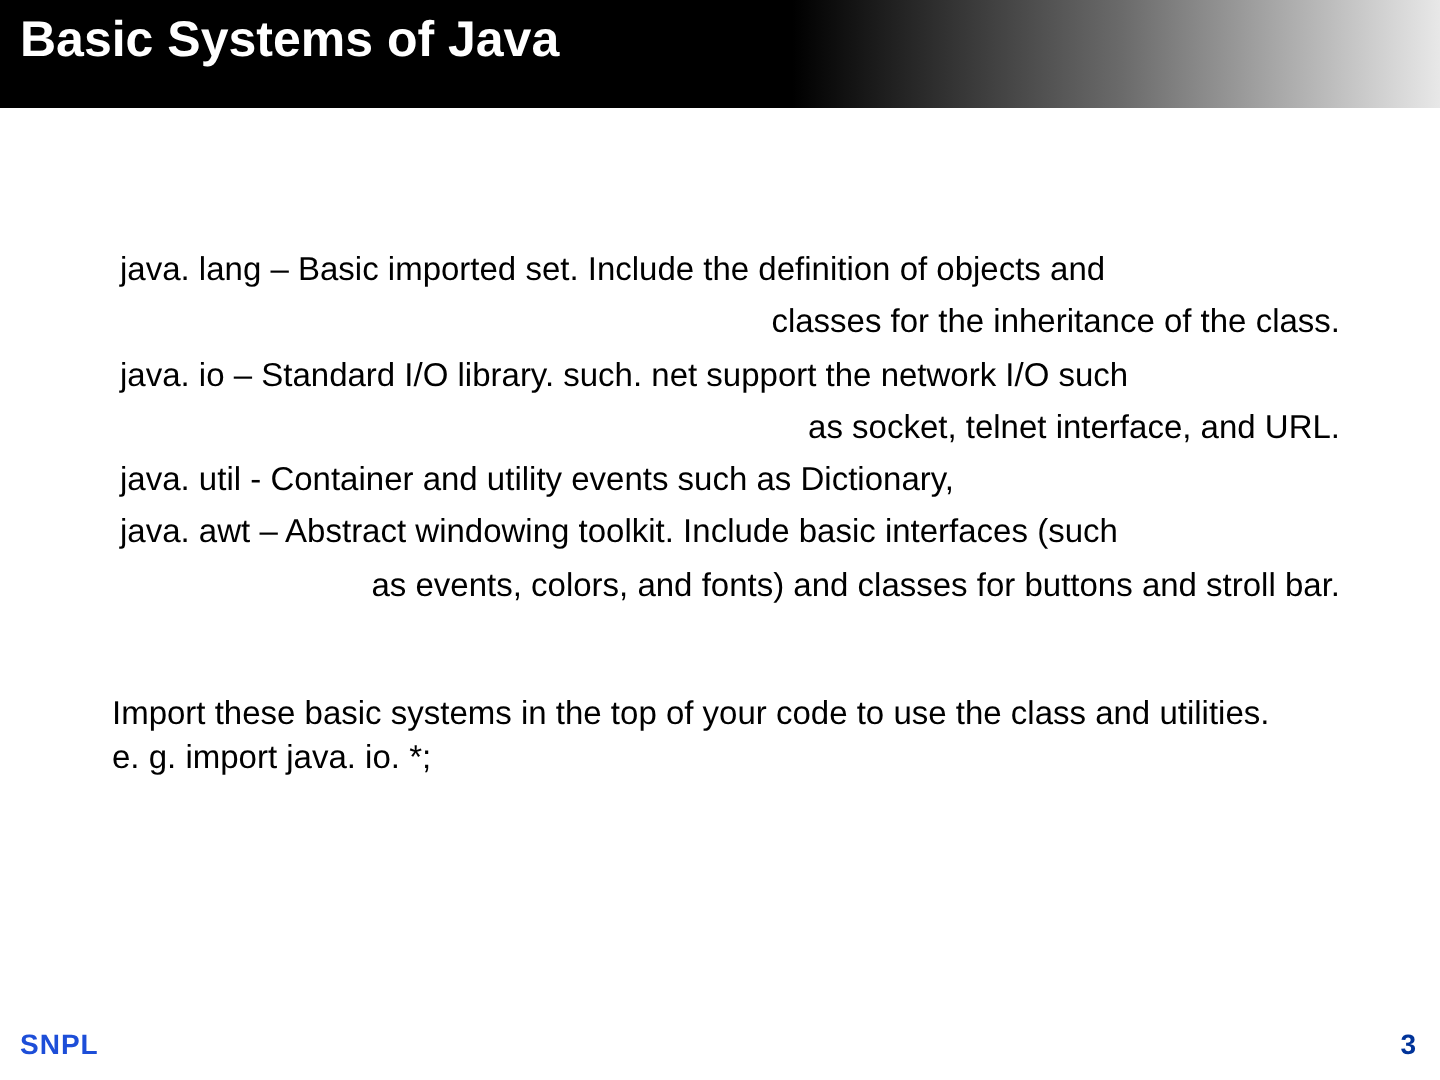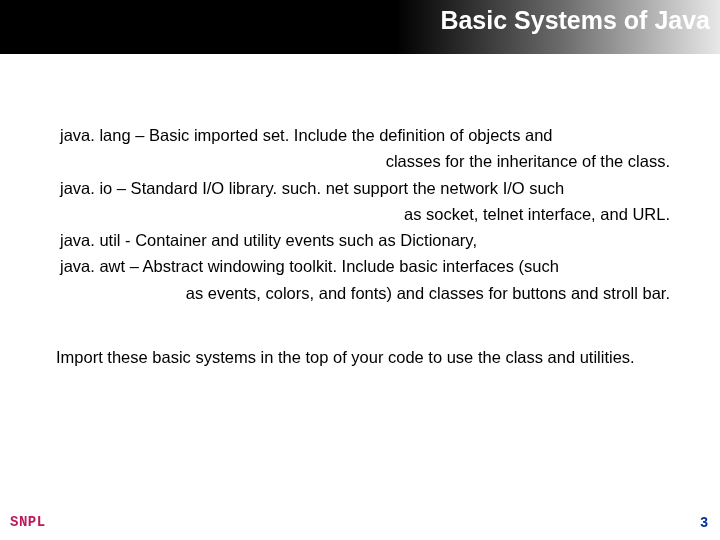--- a/index.html
+++ b/index.html
@@ -14,21 +14,20 @@
     height: 54px;
     background: linear-gradient(to right, #000000 0%, #000000 55%, #6b6b6b 78%, #e8e8e8 100%);
     padding: 6px 10px 0 10px;
   }
   .title-text {
     color: #ffffff;
     font-family: Arial, "Arial Black", sans-serif;
     font-weight: 900;
     font-size: 25px;
     letter-spacing: 0px;
-    text-align: right;
   }
   .content-area {
     position: absolute;
     top: 120px;
     left: 56px;
     width: 614px;
     font-family: Candara, "Segoe UI", Tahoma, sans-serif;
     font-size: 16.5px;
     line-height: 1.35;
     color: #000000;
@@ -44,24 +43,24 @@
     margin: 0;
     text-align: right;
   }
   .para2 {
     margin-top: 42px;
   }
   .footer-left {
     position: absolute;
     left: 10px;
     bottom: 10px;
-    font-family: Liberation Mono, monospace;
+    font-family: Liberation Sans, sans-serif;
     font-weight: 900;
     font-size: 14px;
-    color: #be185d;
+    color: #1d4ed8;
     letter-spacing: 0.5px;
   }
   .footer-right {
     position: absolute;
     right: 12px;
     bottom: 10px;
     font-family: Arial, "Arial Black", sans-serif;
     font-weight: 900;
     font-size: 14px;
     color: #003399;
@@ -90,18 +89,19 @@
     <p class="entry-first">java. util  - Container and utility events such as Dictionary,</p>
   </div>
 
   <div class="entry">
     <p class="entry-first">java. awt – Abstract windowing toolkit. Include basic interfaces (such</p>
     <p class="entry-rest">as events, colors, and fonts) and classes for buttons and stroll bar.</p>
   </div>
 
   <div class="para2">
     <p>Import these basic systems in the top of your code to use the class and utilities.</p>
+    <p>e. g. import java. io. *;</p>
   </div>
 
 </div>
 
 <div class="footer-left">SNPL</div>
 <div class="footer-right">3</div>
 
 </body></html>

